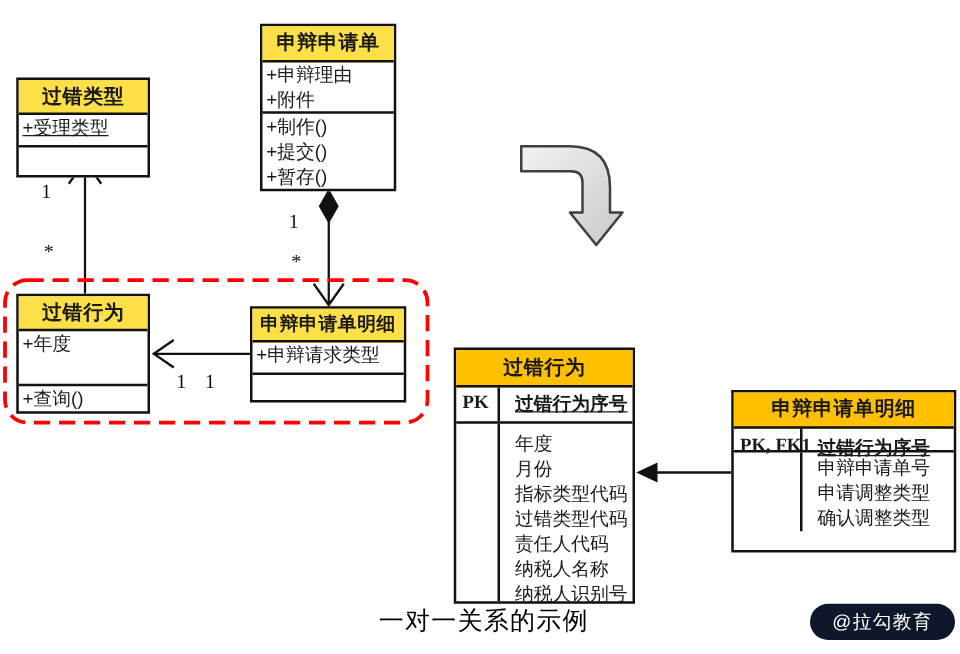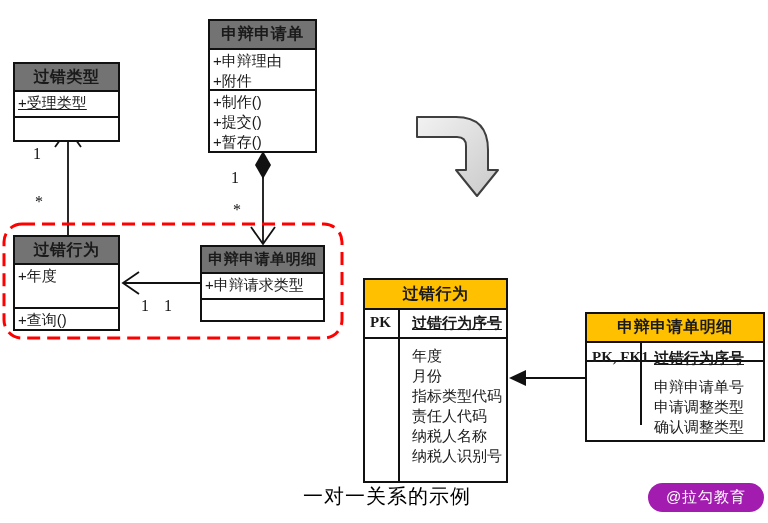--- a/index.html
+++ b/index.html
@@ -6,21 +6,21 @@
   body{
     width:768px;height:523px;position:relative;background:#ffffff;
     font-family:"Liberation Sans","DejaVu Sans",sans-serif;color:#1a1a1a;
     overflow:hidden;
   }
   
   #connector-layer{position:absolute;left:0;top:0;width:768px;height:523px;z-index:1;}
 
   
   .uml-box{position:absolute;border:2px solid #111;background:#fff;box-sizing:border-box;z-index:2;}
-  .uml-title{background:#737373;border-bottom:2px solid #111;font-weight:bold;font-size:16px;
+  .uml-title{background:#fde047;border-bottom:2px solid #111;font-weight:bold;font-size:16px;
     display:flex;align-items:center;justify-content:center;box-sizing:border-box;letter-spacing:0.5px;}
   .uml-sec{border-bottom:2px solid #111;box-sizing:border-box;font-size:15px;padding:1px 2px 0 3px;overflow:hidden;}
   .uml-sec.last{border-bottom:none;}
   .uml-line{line-height:20px;white-space:nowrap;}
 
   
   .er-table{position:absolute;border:2px solid #111;background:#fff;box-sizing:border-box;z-index:2;}
   .er-title{background:#FFC000;border-bottom:2px solid #111;font-weight:bold;font-size:16px;
     display:flex;align-items:center;justify-content:center;box-sizing:border-box;letter-spacing:0.5px;}
   .er-row{display:flex;box-sizing:border-box;}
@@ -30,21 +30,21 @@
   .er-fieldcol{flex:1;box-sizing:border-box;padding-left:12px;font-size:15px;}
   .er-pkrow{border-bottom:2px solid #111;}
   .er-pkfield{font-weight:bold;text-decoration:underline;padding-top:4px;white-space:nowrap;}
   .er-bodyline{line-height:20px;white-space:nowrap;}
 
   
   .mult-label{position:absolute;z-index:3;font-family:"Liberation Serif","DejaVu Serif",serif;
     font-size:16px;color:#111;line-height:16px;}
   #caption{position:absolute;left:303px;top:483px;z-index:3;font-size:20px;color:#000000;letter-spacing:1px;}
   #watermark{position:absolute;left:648px;top:483px;width:116px;height:29px;z-index:3;
-    background:#a21caf;border-radius:15px;color:#ffffff;font-size:15px;
+    background:#0f172a;border-radius:15px;color:#ffffff;font-size:15px;
     display:flex;align-items:center;justify-content:center;letter-spacing:1px;}
 </style>
 </head>
 <body>
 
 <svg id="connector-layer" viewBox="0 0 768 523" xmlns="http://www.w3.org/2000/svg">
   <defs>
     <linearGradient id="bigArrowGrad" x1="0" y1="0" x2="1" y2="1">
       <stop offset="0" stop-color="#f2f2f2"></stop>
       <stop offset="1" stop-color="#c9c9c9"></stop>
@@ -128,36 +128,37 @@
   <div class="er-row er-pkrow" style="height:29px;">
     <div class="er-keycol" style="width:35px;">PK</div>
     <div class="er-fieldcol er-pkfield">过错行为序号</div>
   </div>
   <div class="er-row" style="height:142px;">
     <div class="er-keycol" style="width:35px;"></div>
     <div class="er-fieldcol" style="padding-top:7px;">
       <div class="er-bodyline">年度</div>
       <div class="er-bodyline">月份</div>
       <div class="er-bodyline">指标类型代码</div>
+      <div class="er-bodyline">过错类型代码</div>
       <div class="er-bodyline">责任人代码</div>
       <div class="er-bodyline">纳税人名称</div>
       <div class="er-bodyline">纳税人识别号</div>
     </div>
   </div>
 </div>
 
 <div class="er-table" style="left:585px;top:312px;width:180px;height:130px;">
   <div class="er-title" style="height:29px;">申辩申请单明细</div>
   <div class="er-row er-pkrow" style="height:19px;">
     <div class="er-keycol" style="width:55px;padding-top:6px;">PK, FK1</div>
     <div class="er-fieldcol er-pkfield" style="padding-top:6px;">过错行为序号</div>
   </div>
   <div class="er-row" style="height:63px;">
     <div class="er-keycol" style="width:55px;"></div>
-    <div class="er-fieldcol" style="padding-top:15px;">
+    <div class="er-fieldcol" style="padding-top:3px;">
       <div class="er-bodyline">申辩申请单号</div>
       <div class="er-bodyline">申请调整类型</div>
       <div class="er-bodyline">确认调整类型</div>
     </div>
   </div>
 </div>
 
 <div id="caption">一对一关系的示例</div>
 <div id="watermark">@拉勾教育</div>
 

